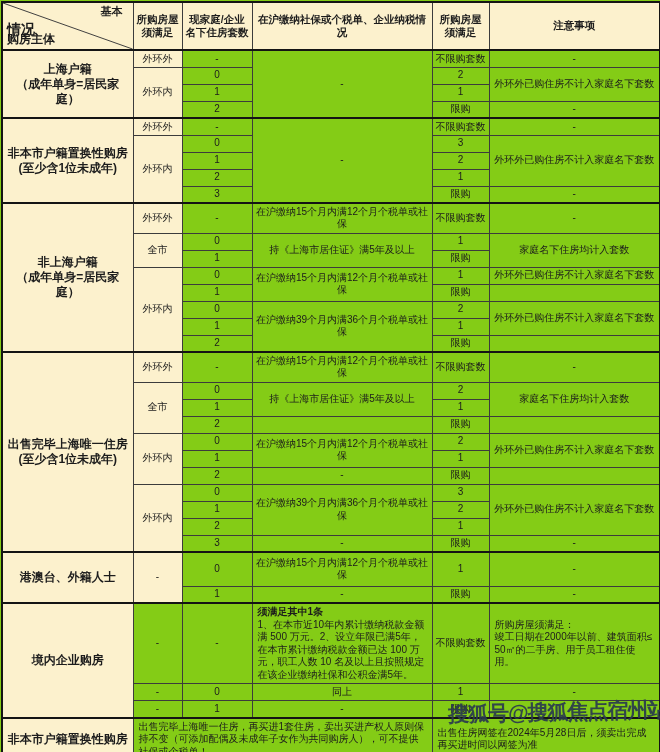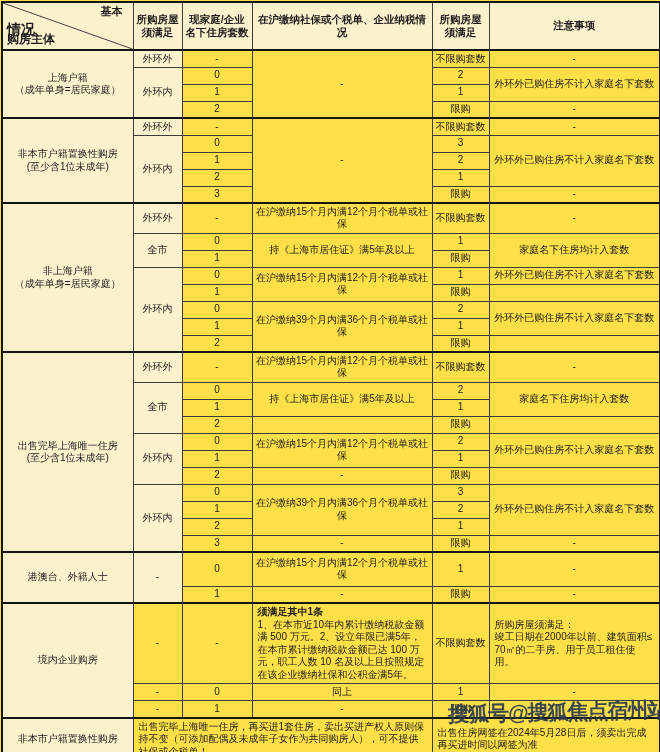--- a/index.html
+++ b/index.html
@@ -1,24 +1,24 @@
 <!DOCTYPE html>
 <html><head>
 <meta charset="utf-8">
 <style>
   html,body{margin:0;padding:0;background:#fff;}
   body{font-family:"Liberation Sans","DejaVu Sans",sans-serif;color:#1c1c1c;}
-  .wrap{position:relative;width:660px;height:752px;overflow:hidden;background:#fde047;}
+  .wrap{position:relative;width:660px;height:752px;overflow:hidden;background:#84cc16;}
   table{border-collapse:collapse;table-layout:fixed;width:658px;margin:1px;
         border:2px solid #141414;}
   th,td{border:1px solid #3c3c3c;font-size:10px;line-height:1.25;text-align:center;
         vertical-align:middle;padding:1px 2px;overflow:hidden;word-break:break-all;}
   thead th{font-size:10.5px;font-weight:bold;}
   .yel{background:#fcf1cd;}
-  td.sub{font-weight:normal;font-size:10px;white-space:pre-line;}
+  td.sub{font-weight:bold;font-size:12px;white-space:pre-line;}
   .pre{white-space:pre-line;margin-top:42px;}
   .left{text-align:left;padding:2px 5px;}
   .fb::first-line{font-weight:bold;}
   tbody+tbody tr:first-child>*{border-top:2px solid #141414;}
   thead tr>*{border-bottom:2px solid #141414;}
   tr.r17{height:17px;} tr.r30{height:30px;} tr.r34{height:34px;}
   tr.r40{height:40px;} tr.r48{height:48px;} tr.r70{height:70px;}
   .corner{position:relative;padding:0;}
   .corner svg{position:absolute;left:0;top:0;width:100%;height:100%;}
   .c-top{position:absolute;top:2px;right:10px;font-weight:bold;font-size:11px;}
@@ -254,21 +254,21 @@
 
   <tbody>
     <tr class="r70">
       <td class="sub yel" rowspan="3">境内企业购房</td>
       <td>-</td>
       <td>-</td>
       <td class="left pre fb">须满足其中1条
 1、在本市近10年内累计缴纳税款金额满 500 万元。2、设立年限已满5年，在本市累计缴纳税款金额已达 100 万元，职工人数 10 名及以上且按照规定在该企业缴纳社保和公积金满5年。</td>
       <td>不限购套数</td>
       <td class="left pre">所购房屋须满足：
-竣工日期在2000年以前、建筑面积≤70㎡的二手房、用于员工租住使用。</td>
+竣工日期在2000年以前、建筑面积≤50㎡的二手房、用于员工租住使用。</td>
     </tr>
     <tr class="r17">
       <td>-</td>
       <td>0</td>
       <td>同上</td>
       <td>1</td>
       <td>-</td>
     </tr>
     <tr class="r17">
       <td>-</td>

